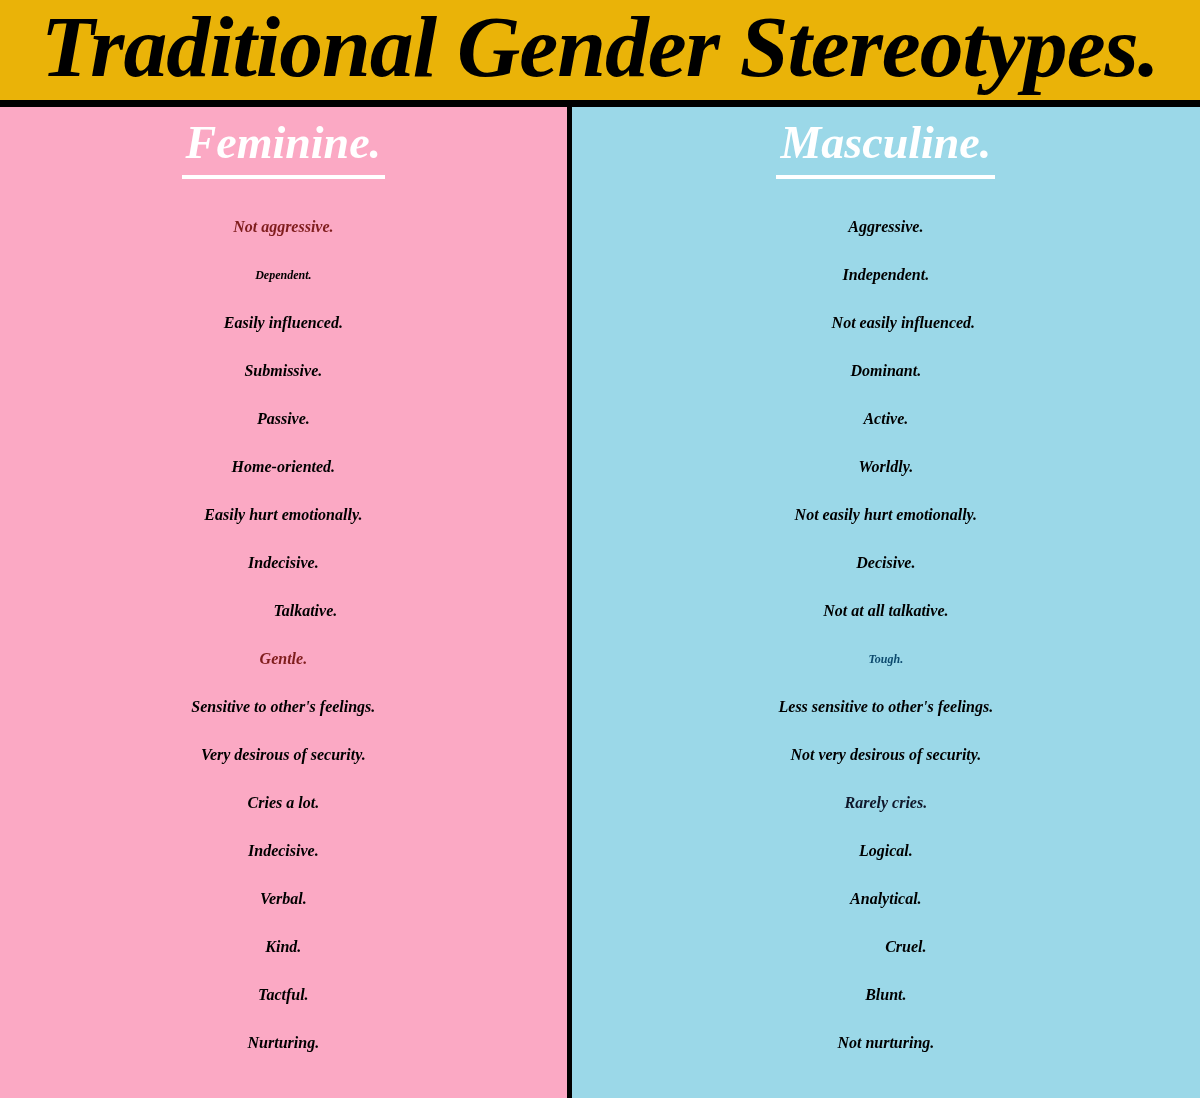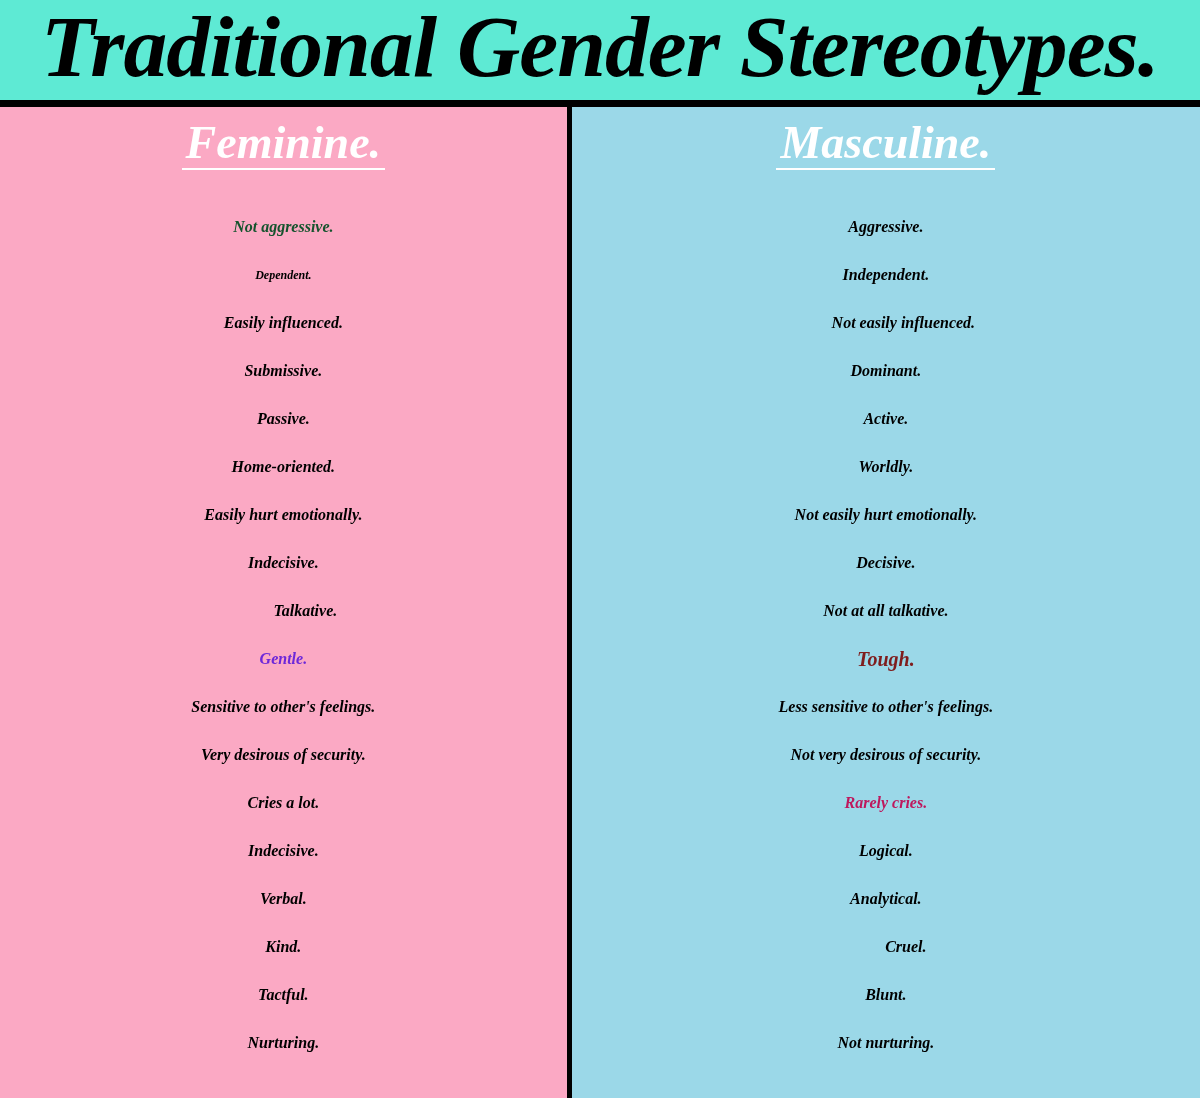--- a/index.html
+++ b/index.html
@@ -93,22 +93,22 @@
   }
 
   .column-header-text {
     display: inline-block;
     font-family: "Liberation Serif", "DejaVu Serif", serif;
     font-weight: bold;
     font-style: italic;
     font-size: 46px;
     line-height: 1.05;
     color: #ffffff;
-    border-bottom: 2px solid #14532d;
-    padding: 0 4px 1px 4px;
+    border-bottom: 4px solid #14532d;
+    padding: 0 4px 8px 4px;
     white-space: nowrap;
   }
 
   .trait-list {
     list-style: none;
     width: 100%;
     text-align: center;
     margin: 0;
     padding: 0;
   }
@@ -123,43 +123,43 @@
     color: #000000;
     white-space: nowrap;
     overflow: visible;
   }
 </style>
 </head>
 <body>
 
 <div id="poster">
 
-  <div class="title-band" style="background: #5eead4;">
+  <div class="title-band" style="background: #eab308;">
     <div class="poster-title" style="color: rgb(0, 0, 0);">Traditional Gender Stereotypes.</div>
   </div>
 
   <div class="title-rule" style="background: rgb(0, 0, 0);"></div>
 
   <div class="columns">
 
     <div class="column column-left" style="background: rgb(251, 169, 196);">
       <div class="column-header">
         <span class="column-header-text" style="color: rgb(255, 255, 255); border-bottom-color: rgb(255, 255, 255);">Feminine.</span>
       </div>
       <ul class="trait-list">
-        <li class="trait-item" style="color: #14532d; font-size: 16px;">Not aggressive.</li>
+        <li class="trait-item" style="color: #7f1d1d; font-size: 16px;">Not aggressive.</li>
         <li class="trait-item" style="color: rgb(0, 0, 0); font-size: 12px;">Dependent.</li>
         <li class="trait-item" style="color: rgb(0, 0, 0); font-size: 16px;">Easily influenced.</li>
         <li class="trait-item" style="color: rgb(0, 0, 0); font-size: 16px;">Submissive.</li>
         <li class="trait-item" style="color: rgb(0, 0, 0); font-size: 16px;">Passive.</li>
         <li class="trait-item" style="color: rgb(0, 0, 0); font-size: 16px;">Home-oriented.</li>
         <li class="trait-item" style="color: rgb(0, 0, 0); font-size: 16px;">Easily hurt emotionally.</li>
         <li class="trait-item" style="color: rgb(0, 0, 0); font-size: 16px;">Indecisive.</li>
         <li class="trait-item" style="color: rgb(0, 0, 0); font-size: 16px; margin-left: 44px;">Talkative.</li>
-        <li class="trait-item" style="color: #6d28d9; font-size: 16px;">Gentle.</li>
+        <li class="trait-item" style="color: #7f1d1d; font-size: 16px;">Gentle.</li>
         <li class="trait-item" style="color: rgb(0, 0, 0); font-size: 16px;">Sensitive to other's feelings.</li>
         <li class="trait-item" style="color: rgb(0, 0, 0); font-size: 16px;">Very desirous of security.</li>
         <li class="trait-item" style="color: rgb(0, 0, 0); font-size: 16px;">Cries a lot.</li>
         <li class="trait-item" style="color: rgb(0, 0, 0); font-size: 16px;">Indecisive.</li>
         <li class="trait-item" style="color: rgb(0, 0, 0); font-size: 16px;">Verbal.</li>
         <li class="trait-item" style="color: rgb(0, 0, 0); font-size: 16px;">Kind.</li>
         <li class="trait-item" style="color: rgb(0, 0, 0); font-size: 16px;">Tactful.</li>
         <li class="trait-item" style="color: rgb(0, 0, 0); font-size: 16px;">Nurturing.</li>
       </ul>
     </div>
@@ -173,24 +173,24 @@
       <ul class="trait-list">
         <li class="trait-item" style="color: rgb(0, 0, 0); font-size: 16px;">Aggressive.</li>
         <li class="trait-item" style="color: rgb(0, 0, 0); font-size: 16px;">Independent.</li>
         <li class="trait-item" style="color: rgb(0, 0, 0); font-size: 16px; padding-left: 35px;">Not easily influenced.</li>
         <li class="trait-item" style="color: rgb(0, 0, 0); font-size: 16px;">Dominant.</li>
         <li class="trait-item" style="color: rgb(0, 0, 0); font-size: 16px;">Active.</li>
         <li class="trait-item" style="color: rgb(0, 0, 0); font-size: 16px;">Worldly.</li>
         <li class="trait-item" style="color: rgb(0, 0, 0); font-size: 16px;">Not easily hurt emotionally.</li>
         <li class="trait-item" style="color: rgb(0, 0, 0); font-size: 16px;">Decisive.</li>
         <li class="trait-item" style="color: rgb(0, 0, 0); font-size: 16px;">Not at all talkative.</li>
-        <li class="trait-item" style="color: #7f1d1d; font-size: 20px;">Tough.</li>
+        <li class="trait-item" style="color: #0c4a6e; font-size: 12px;">Tough.</li>
         <li class="trait-item" style="color: rgb(0, 0, 0); font-size: 16px;">Less sensitive to other's feelings.</li>
         <li class="trait-item" style="color: rgb(0, 0, 0); font-size: 16px;">Not very desirous of security.</li>
-        <li class="trait-item" style="color: #be185d; font-size: 16px;">Rarely cries.</li>
+        <li class="trait-item" style="color: #0f172a; font-size: 16px;">Rarely cries.</li>
         <li class="trait-item" style="color: rgb(0, 0, 0); font-size: 16px;">Logical.</li>
         <li class="trait-item" style="color: rgb(0, 0, 0); font-size: 16px;">Analytical.</li>
         <li class="trait-item" style="color: rgb(0, 0, 0); font-size: 16px; padding-left: 40px;">Cruel.</li>
         <li class="trait-item" style="color: rgb(0, 0, 0); font-size: 16px;">Blunt.</li>
         <li class="trait-item" style="color: rgb(0, 0, 0); font-size: 16px;">Not nurturing.</li>
       </ul>
     </div>
 
   </div>
 </div>

